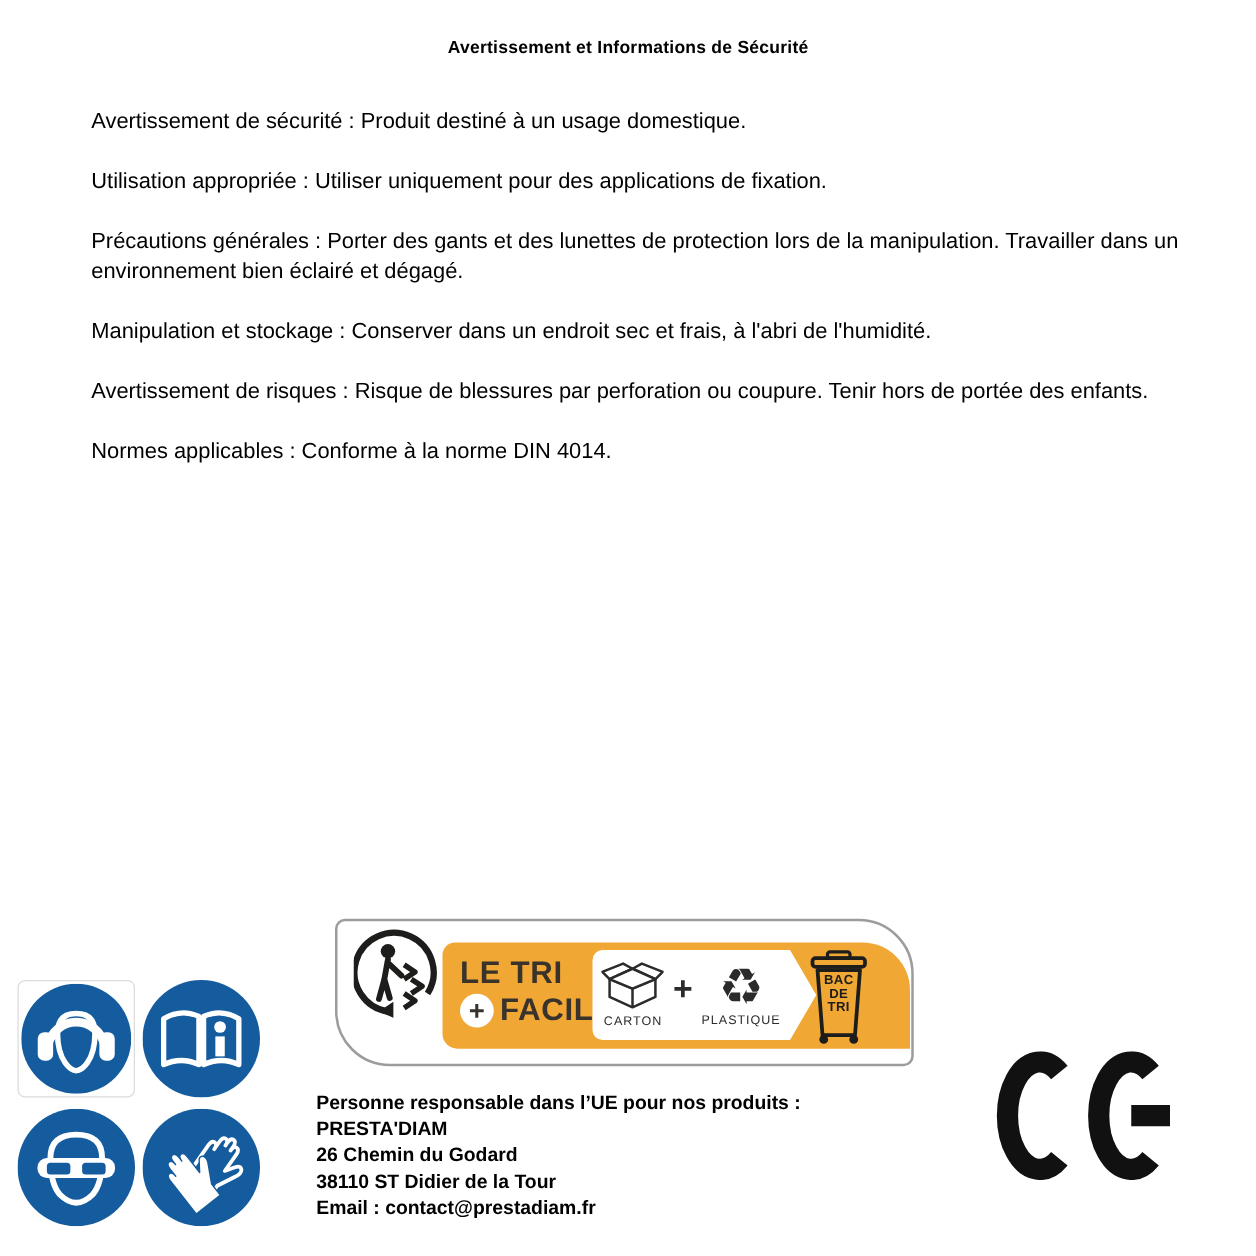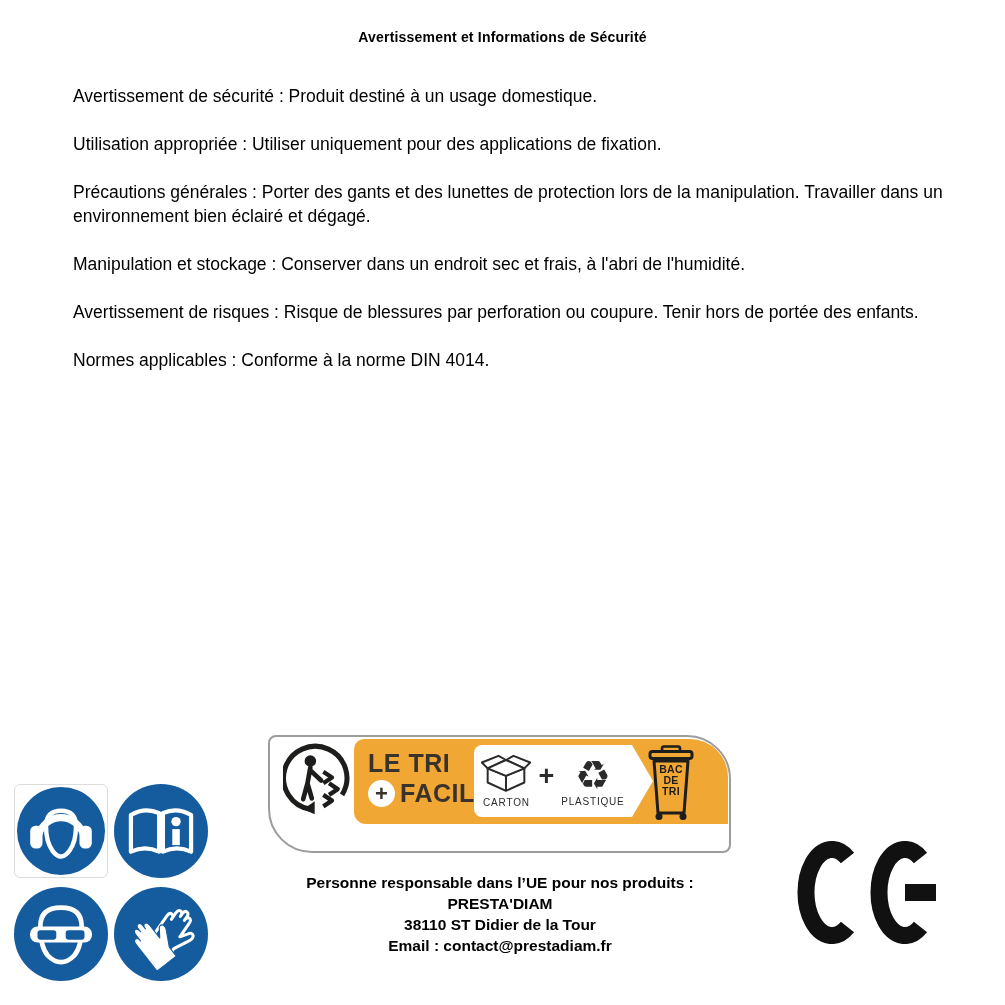--- a/index.html
+++ b/index.html
@@ -32,21 +32,21 @@
   .fr-label{
     position:absolute;left:269px;top:711px;font-size:14px;font-weight:bold;color:#1d1d1b;margin-top:32px;
   }
   .tri-box{
     position:absolute;left:268px;top:735px;width:463px;height:118px;
     background:#fff;border:2px solid #9c9c9c;box-sizing:border-box;
     border-radius:8px 44px 8px 44px;
   }
   .triman{position:absolute;left:13px;top:6px;width:72px;height:72px;}
   .banner{
-    position:absolute;left:84px;top:2px;right:1px;height:85px;
+    position:absolute;left:84px;top:17px;right:1px;height:85px;
     background:#F0A733;border-radius:10px 38px 0 12px;
   }
   .banner-text{position:absolute;left:14px;top:12px;color:#3a332c;}
   .banner-line1{font-size:25px;font-weight:800;letter-spacing:.5px;line-height:25px;}
   .banner-line2{display:flex;align-items:center;margin-top:3px;}
   .plus-circle{
     width:27px;height:27px;border-radius:50%;background:#fff;color:#3a332c;
     font-size:22px;font-weight:800;line-height:27px;text-align:center;margin-right:5px;
   }
   .banner-line2 .word{font-size:25px;font-weight:800;letter-spacing:.5px;color:#3a332c;}
@@ -68,21 +68,21 @@
     position:absolute;left:0;right:0;top:19px;text-align:center;
     font-size:10.5px;font-weight:800;line-height:11px;color:#1d1d1b;letter-spacing:.3px;
   }
   .tagline{
     position:absolute;right:16px;top:93px;font-size:16.5px;font-style:italic;
     font-weight:bold;color:#2b2b2b;white-space:nowrap;
   }
 
   
   .address{
-    position:absolute;left:253px;top:872px;width:494px;text-align:center;
+    position:absolute;left:253px;top:872px;width:494px;
     font-size:15.5px;font-weight:bold;line-height:21px;
   }
 
   
   .ce{position:absolute;left:796px;top:841px;width:148px;height:103px;}
   .ce svg{display:block;width:100%;height:100%;}
 </style>
 </head>
 <body>
 
@@ -194,20 +194,21 @@
         <div>TRI</div>
       </div>
     </div>
   </div>
 
 </div>
 
 <div class="address">
   <div>Personne responsable dans l’UE pour nos produits :</div>
   <div>PRESTA'DIAM</div>
+  <div>26 Chemin du Godard</div>
   <div>38110 ST Didier de la Tour</div>
   <div>Email : contact@prestadiam.fr</div>
 </div>
 
 <div class="ce">
   <svg viewBox="0 0 148 103">
     <g fill="none" stroke="#111" stroke-width="17">
       <path d="M51.5 17 A26 43 0 1 0 51.5 86"></path>
       <path d="M124.5 17 A26 43 0 1 0 124.5 86"></path>
       <path d="M109 51.5 L140 51.5"></path>

